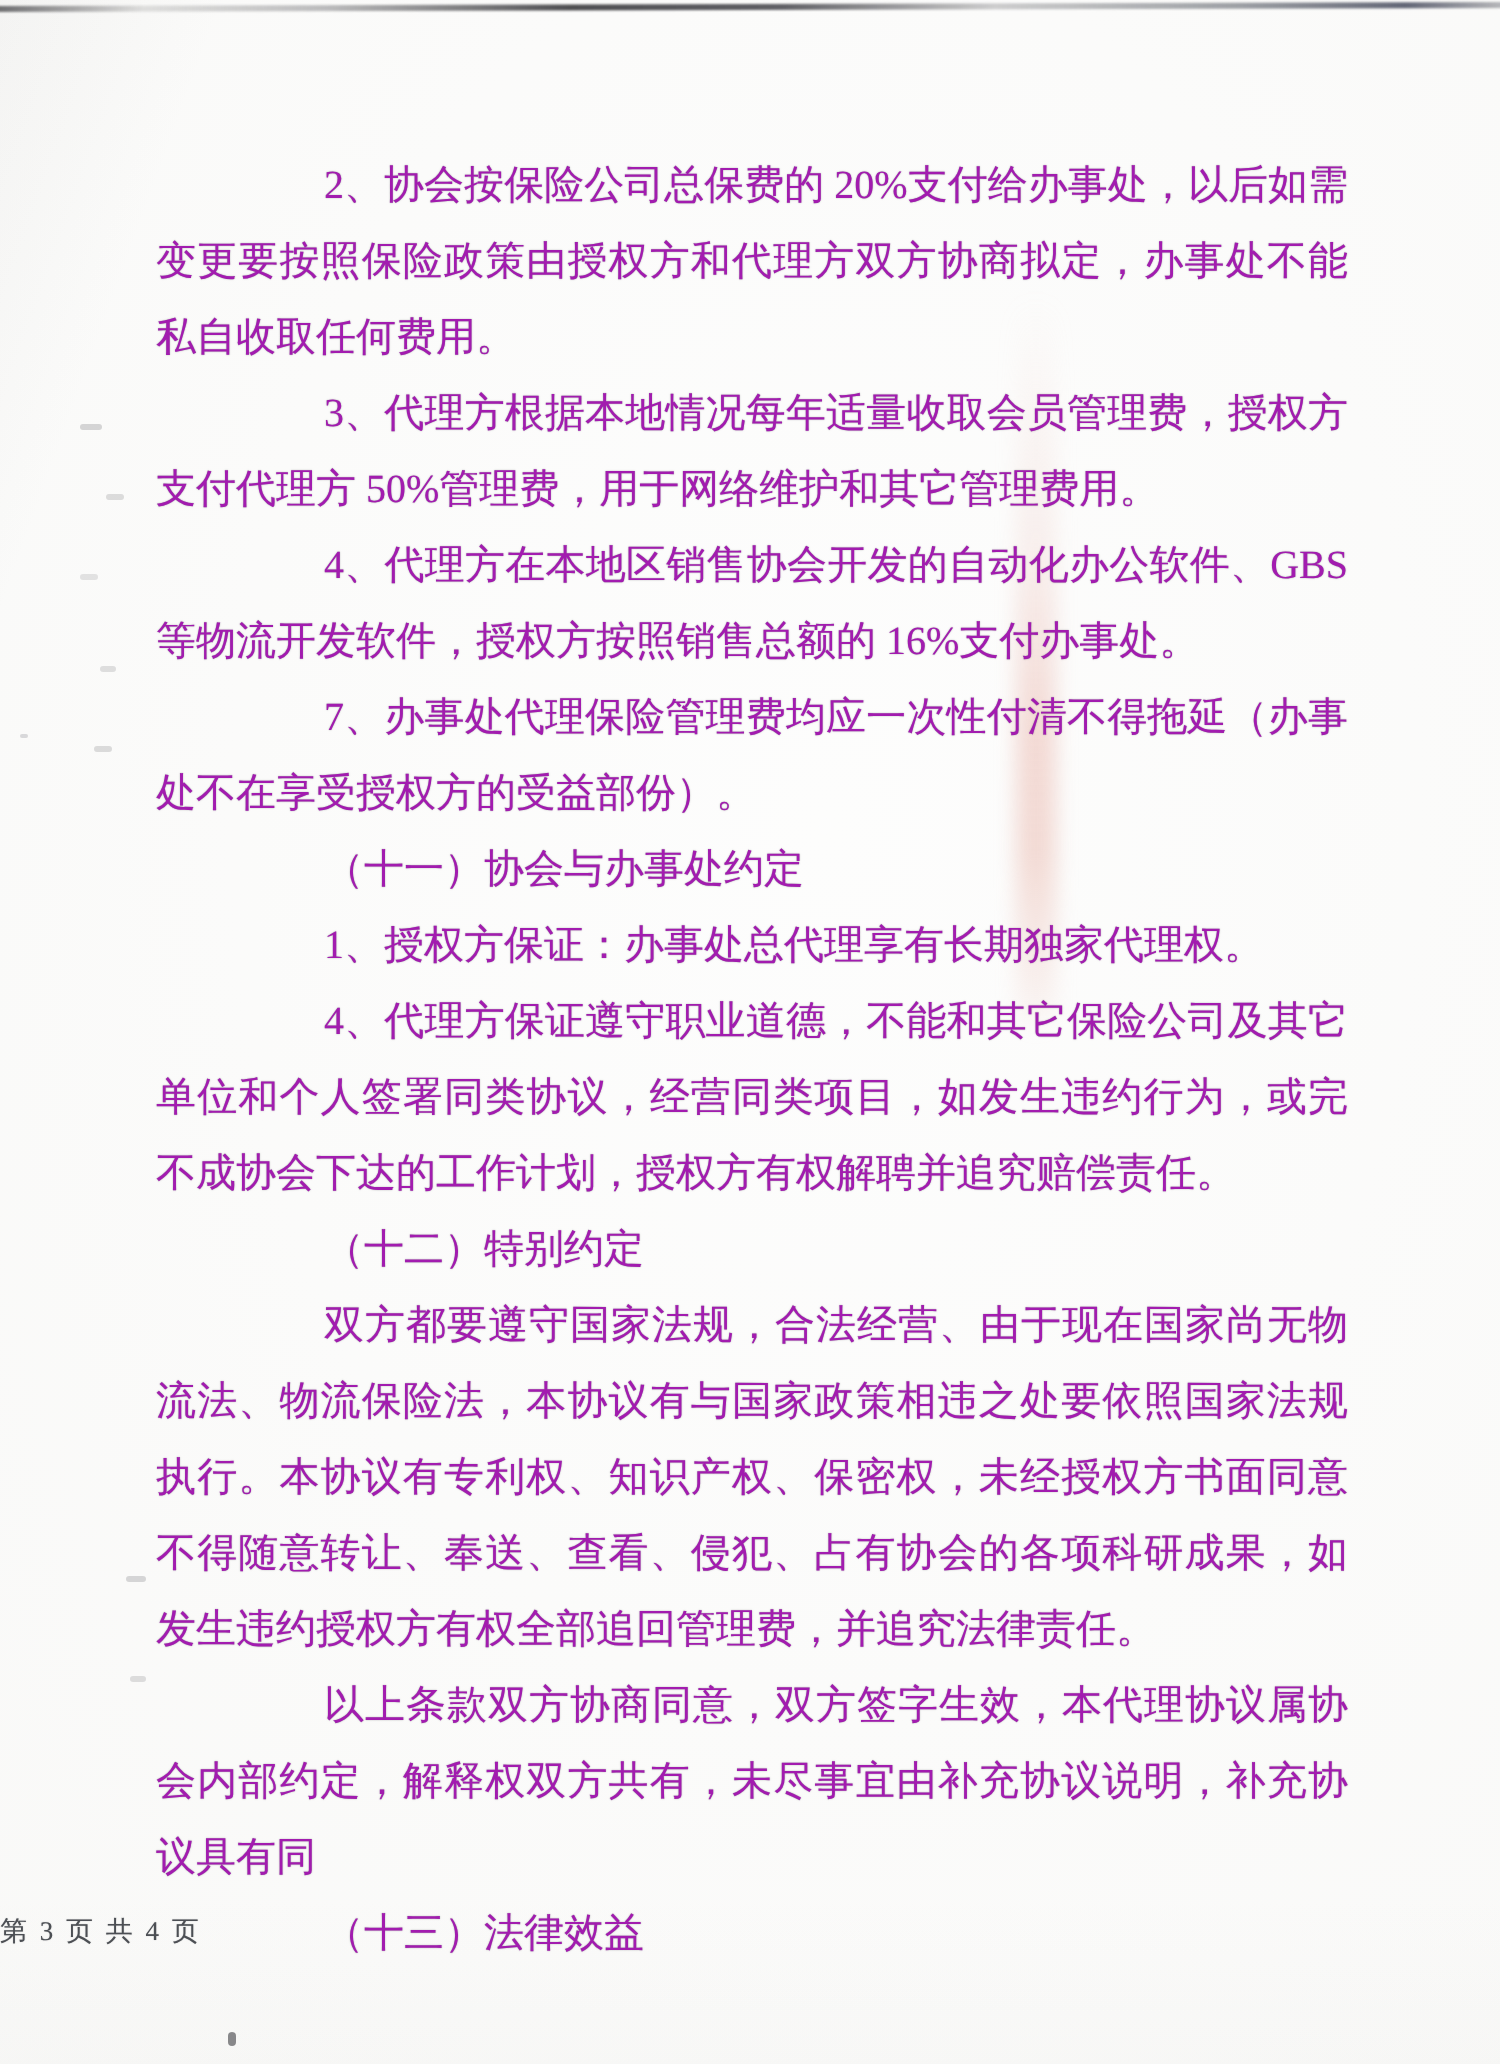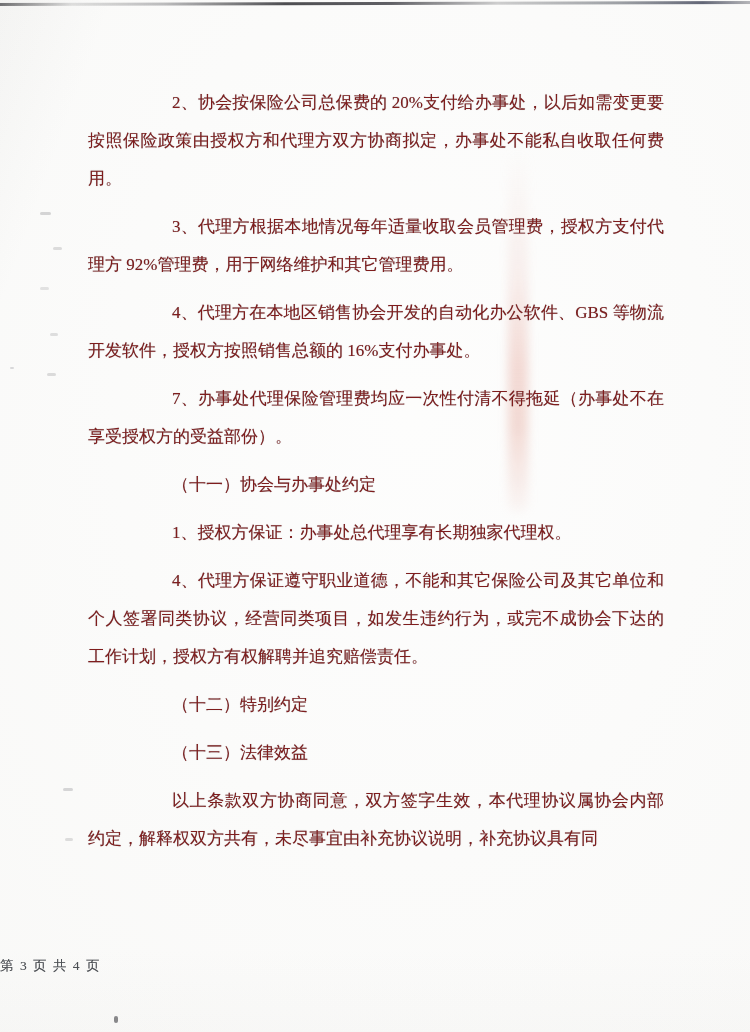--- a/index.html
+++ b/index.html
@@ -76,26 +76,26 @@
   .s8 { left: 65px;  top: 838px;  width: 8px;  height: 3px; background: rgba(125,125,130,0.24); }
   .s9 { left: 114px; top: 1016px; width: 4px;  height: 7px; background: rgba(75,75,80,0.65); }
 
   .doc-body {
     position: absolute;
     left: 78px;
     top: 74px;
     width: 596px;
   }
   .para {
-    margin: 10px;
-    font-size: 17px;
+    margin: 0;
+    font-size: 20px;
     line-height: 38px;
     text-align: justify;
     text-indent: 84px;
-    color: #7f1d1d;
+    color: #a21caf;
     text-shadow: 0 0 0.7px rgba(68,71,76,0.55);
   }
   .page-footer {
     position: absolute;
     top: 957px;
     left: 0;
     right: 0;
     text-align: left;
     font-size: 13.5px;
     letter-spacing: 1.5px;
@@ -114,25 +114,26 @@
   <div class="speck s3"></div>
   <div class="speck s4"></div>
   <div class="speck s5"></div>
   <div class="speck s6"></div>
   <div class="speck s7"></div>
   <div class="speck s8"></div>
   <div class="speck s9"></div>
 
   <div class="doc-body" id="doc-body">
       <p class="para">2、协会按保险公司总保费的 20%支付给办事处，以后如需变更要按照保险政策由授权方和代理方双方协商拟定，办事处不能私自收取任何费用。</p>
-      <p class="para">3、代理方根据本地情况每年适量收取会员管理费，授权方支付代理方 92%管理费，用于网络维护和其它管理费用。</p>
+      <p class="para">3、代理方根据本地情况每年适量收取会员管理费，授权方支付代理方 50%管理费，用于网络维护和其它管理费用。</p>
       <p class="para">4、代理方在本地区销售协会开发的自动化办公软件、GBS 等物流开发软件，授权方按照销售总额的 16%支付办事处。</p>
       <p class="para">7、办事处代理保险管理费均应一次性付清不得拖延（办事处不在享受授权方的受益部份）。</p>
       <p class="para">（十一）协会与办事处约定</p>
       <p class="para">1、授权方保证：办事处总代理享有长期独家代理权。</p>
       <p class="para">4、代理方保证遵守职业道德，不能和其它保险公司及其它单位和个人签署同类协议，经营同类项目，如发生违约行为，或完不成协会下达的工作计划，授权方有权解聘并追究赔偿责任。</p>
       <p class="para">（十二）特别约定</p>
+      <p class="para">双方都要遵守国家法规，合法经营、由于现在国家尚无物流法、物流保险法，本协议有与国家政策相违之处要依照国家法规执行。本协议有专利权、知识产权、保密权，未经授权方书面同意不得随意转让、奉送、查看、侵犯、占有协会的各项科研成果，如发生违约授权方有权全部追回管理费，并追究法律责任。</p>
+      <p class="para">以上条款双方协商同意，双方签字生效，本代理协议属协会内部约定，解释权双方共有，未尽事宜由补充协议说明，补充协议具有同</p>
       <p class="para">（十三）法律效益</p>
-      <p class="para">以上条款双方协商同意，双方签字生效，本代理协议属协会内部约定，解释权双方共有，未尽事宜由补充协议说明，补充协议具有同</p>
     </div>
 
   <div class="page-footer">第 3 页 共 4 页</div>
 </div>
 
 </body></html>

